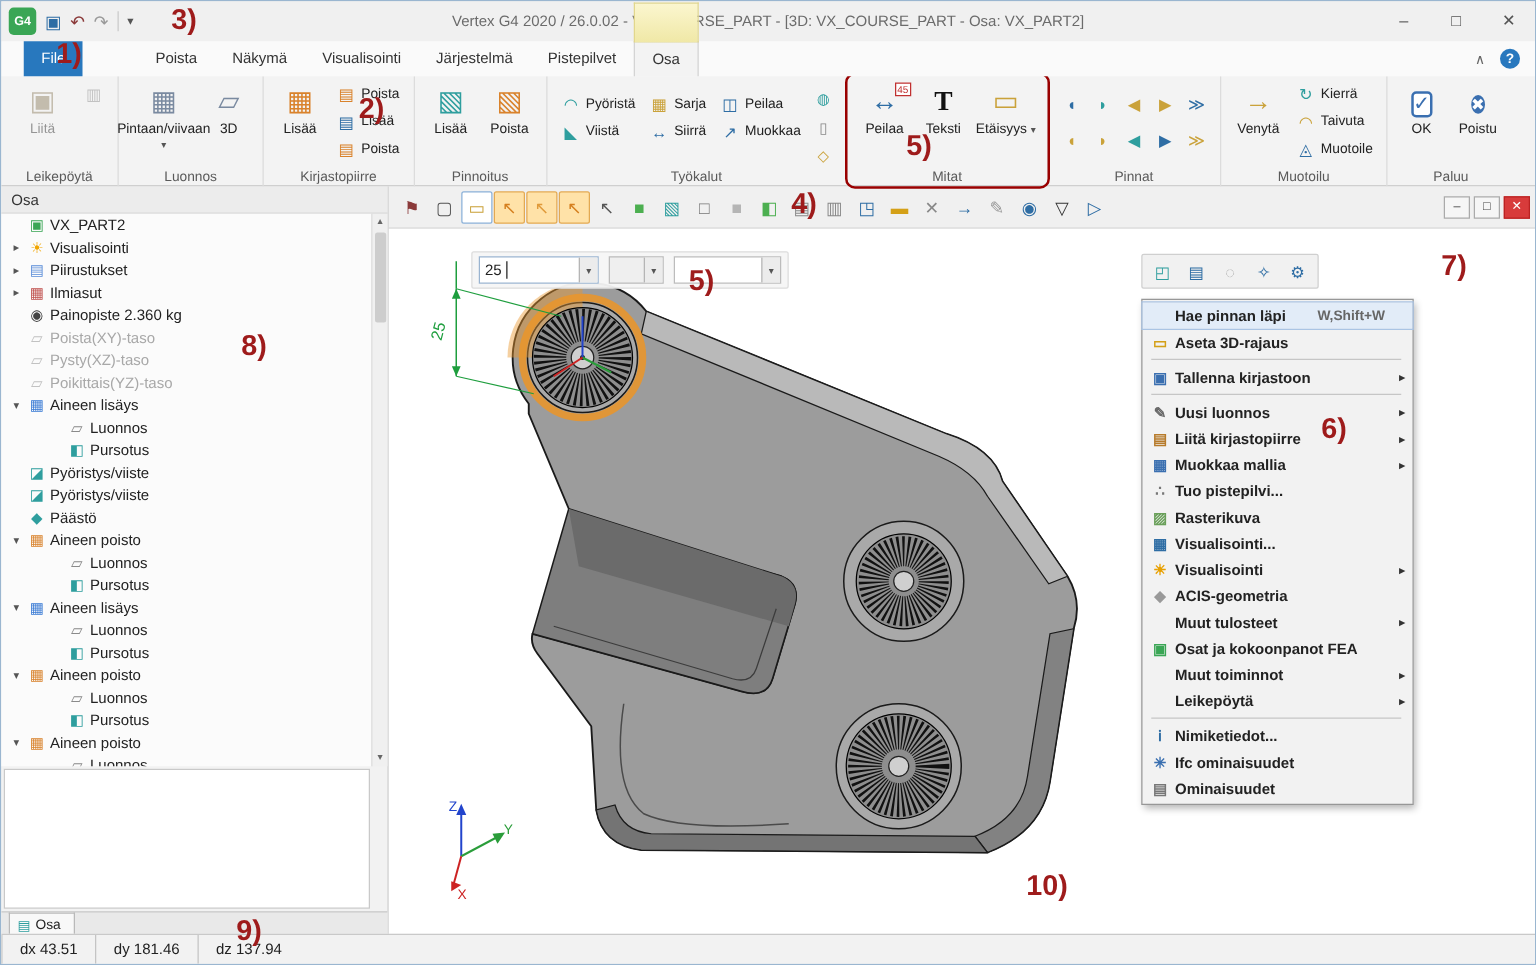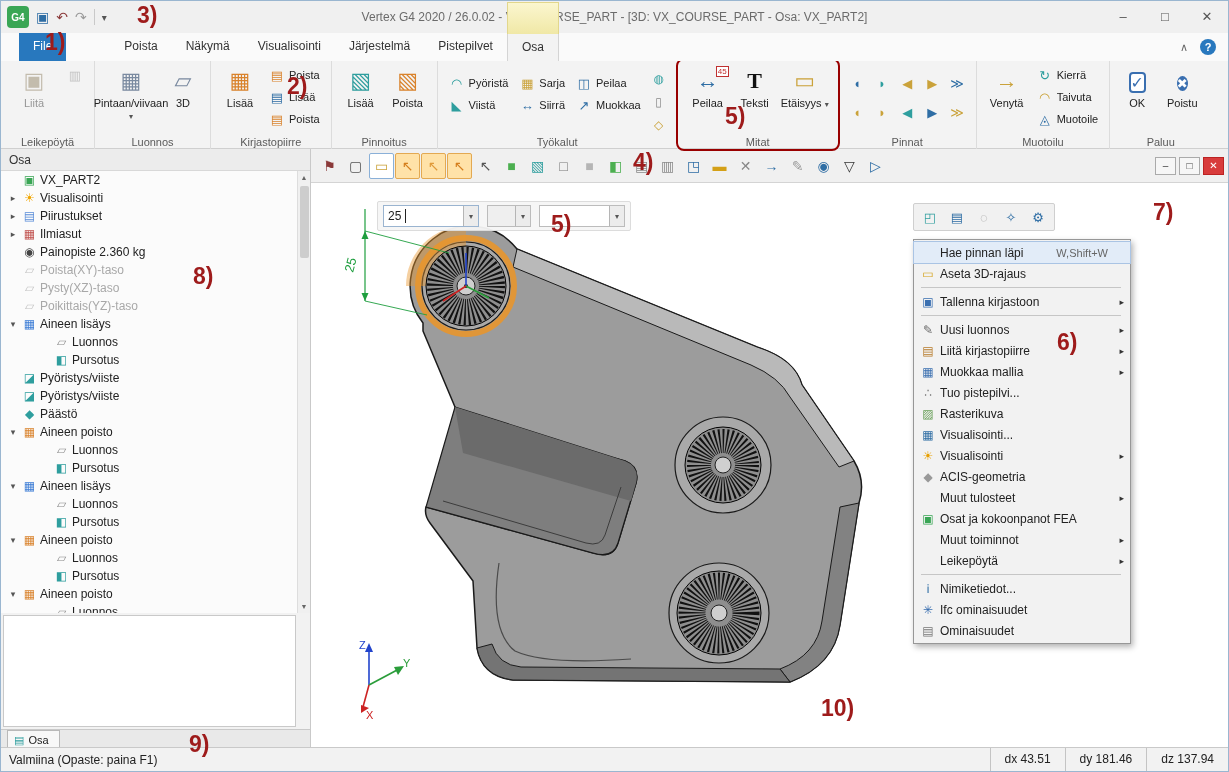--- a/index.html
+++ b/index.html
@@ -98,21 +98,21 @@
   .caret { width:1px; background:#222; margin:3px 2px 3px 0; }
   .cdd { width:15px; border-left:1px solid #b5b5b5; background:#ececec; font-size:8px; color:#555; display:flex; align-items:center; justify-content:center; }
   .combo.c1 { width:96px; }
   .combo.c2 { width:44px; background:#efefef; border-color:#bcbcbc; }
   .combo.c3 { width:86px; border-color:#bcbcbc; }
   .combo.c2 .cval, .combo.c3 .cval { flex:1; }
   
   .minibar { position:absolute; left:602px; top:20px; display:flex; gap:3px; background:#f1f1f1; border:1px solid #cfcfcf; padding:2px 4px; border-radius:2px; z-index:6; }
   .mbtn { width:24px; height:22px; background:none; border:1px solid transparent; font-size:13px; }
   
-  .menu { position:absolute; left:602px; top:56px; width:218px; background:#f2f2f2; border:1px solid #979797; box-shadow:2px 3px 6px rgba(0,0,0,.3); padding:2px 0; z-index:10; }
+  .menu { position:absolute; left:602px; top:56px; width:218px; background:#f2f2f2; border:1px solid #979797; box-shadow:2px 3px 6px rgba(0,0,0,.3); padding:2px 0; z-index:10;font-weight:bold; }
   .mrow { display:flex; align-items:center; height:21px; padding:0 6px 0 4px; }
   .mrow.hl { background:#e2ecf8; outline:1px solid #aac4e4; }
   .mrow.sep { height:7px; pointer-events:none; }
   .mrow.sep::after { content:""; flex:1; border-top:1px solid #c6c6c6; margin:0 3px; }
   .mic { width:20px; text-align:center; font-size:12px; }
   .mlb { flex:1; padding-left:2px; white-space:nowrap; }
   .msc { color:#666; font-size:11px; padding-right:6px; }
   .mar { width:10px; font-size:9px; color:#333; text-align:right; }
   
   .statusbar { position:absolute; left:0; bottom:0; width:100%; height:24px; background:#f2f2f2; border-top:1px solid #c9c9c9; display:flex; align-items:center; }
@@ -876,21 +876,20 @@
         <text x="64" y="34" font-size="11" fill="#2a9d3a">Y</text>
         <line x1="30" y1="52" x2="24" y2="74" stroke="#cc2222" stroke-width="1.6"></line>
         <path d="M 22,80 l 8,-5 l -8,-3 Z" fill="#cc2222"></path>
         <text x="27" y="86" font-size="11" fill="#cc2222">X</text>
       </svg>
     </div>
   </div>
 </div>
 
 <div class="statusbar">
-  <span class="stext">Valmiina (Opaste: paina F1)</span>
   <span class="scell">dx 43.51</span>
   <span class="scell">dy 181.46</span>
   <span class="scell">dz 137.94</span>
 </div>
 
 <div class="ann" style="left:44px;top:28px">1)</div>
 <div class="ann" style="left:286px;top:72px">2)</div>
 <div class="ann" style="left:136px;top:1px">3)</div>
 <div class="ann" style="left:632px;top:148px">4)</div>
 <div class="ann" style="left:724px;top:102px">5)</div>

